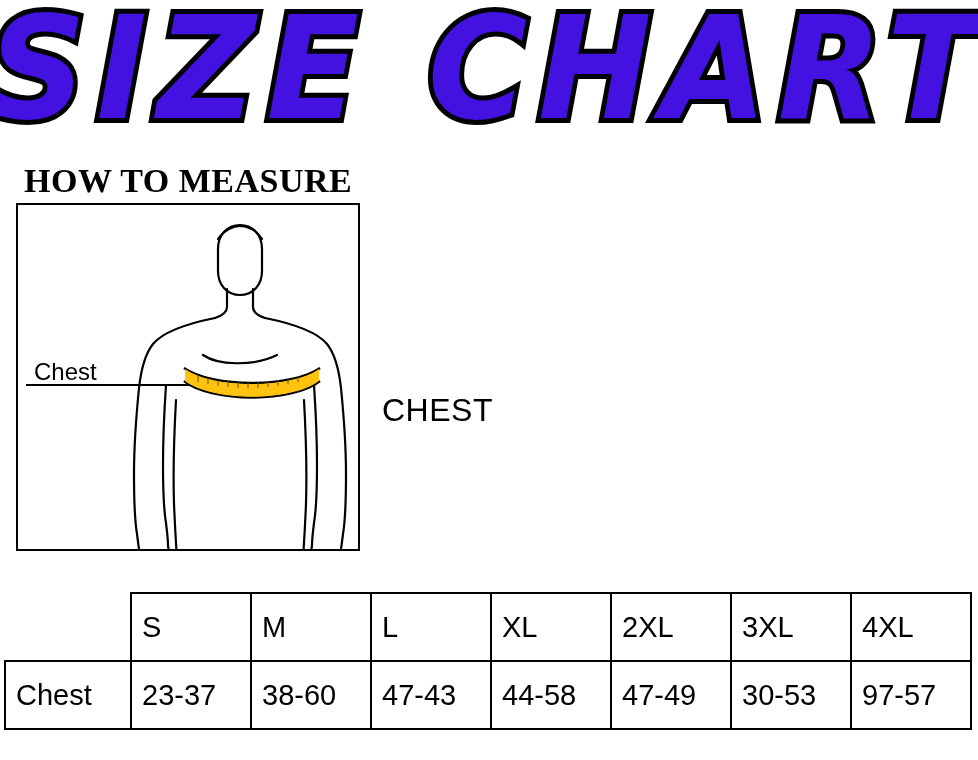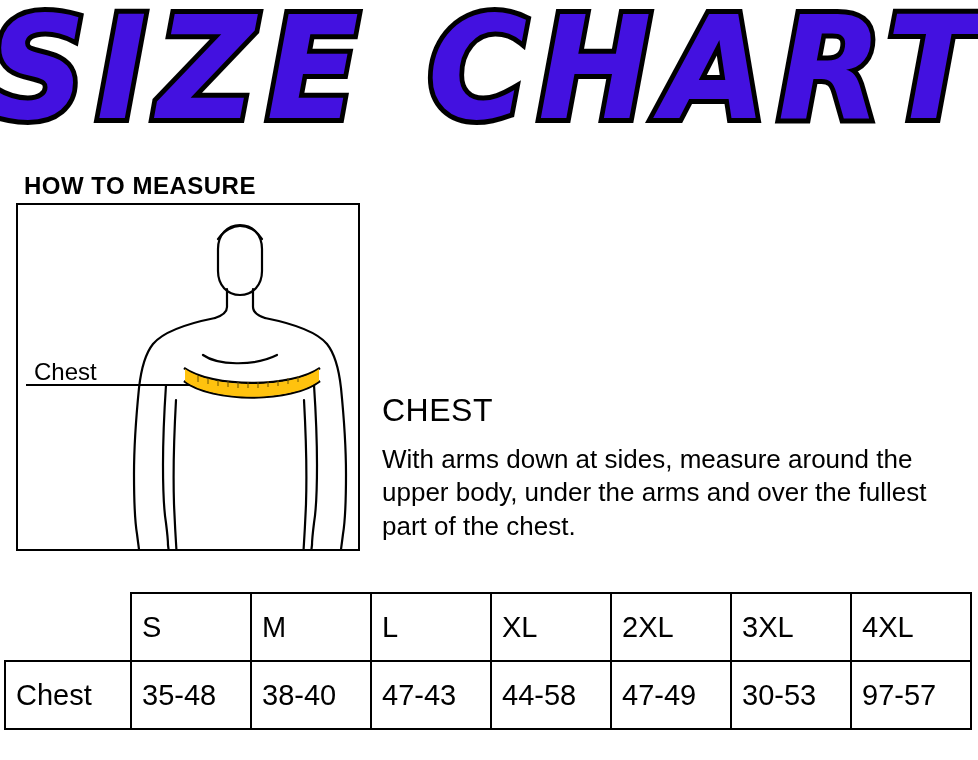--- a/index.html
+++ b/index.html
@@ -36,26 +36,26 @@
     line-height: 150px;
     white-space: nowrap;
     transform: scaleX(1.06) scaleY(1.12);
     transform-origin: 50% 50%;
   }
 
   
   .how-to {
     position: absolute;
     left: 24px;
-    top: 172px;
-    font-size: 24px;
+    top: 162px;
+    font-size: 34px;
     font-weight: bold;
     letter-spacing: 0.5px;
     color: #000;
-    font-family: Liberation Sans, sans-serif;
+    font-family: Liberation Serif, serif;
   }
 
   
   .figure-box {
     position: absolute;
     left: 16px;
     top: 203px;
     width: 344px;
     height: 348px;
     border: 2px solid #000;
@@ -181,39 +181,38 @@
       </g>
     </g>
 
     <line x1="8" y1="180" x2="172" y2="180" stroke="#000" stroke-width="2.2"></line>
   </svg>
 </div>
 <div class="chest-label">Chest</div>
 
 <div class="desc">
   <div class="desc-title">CHEST</div>
-  <div class="desc-body">With arms down at sides, measure around the upper body, under the arms and over the fullest part of the chest.</div>
 </div>
 
 <table class="size-table">
   <tbody>
     <tr>
       <td class="cell-blank row-label"></td>
       <td class="bordered col-size">S</td>
       <td class="bordered col-size">M</td>
       <td class="bordered col-size">L</td>
       <td class="bordered col-size">XL</td>
       <td class="bordered col-size">2XL</td>
       <td class="bordered col-size">3XL</td>
       <td class="bordered col-size">4XL</td>
     </tr>
     <tr>
       <td class="bordered row-label">Chest</td>
-      <td class="bordered col-size">35-48</td>
-      <td class="bordered col-size">38-40</td>
+      <td class="bordered col-size">23-37</td>
+      <td class="bordered col-size">38-60</td>
       <td class="bordered col-size">47-43</td>
       <td class="bordered col-size">44-58</td>
       <td class="bordered col-size">47-49</td>
       <td class="bordered col-size">30-53</td>
       <td class="bordered col-size">97-57</td>
     </tr>
   </tbody>
 </table>
 
 </body></html>

